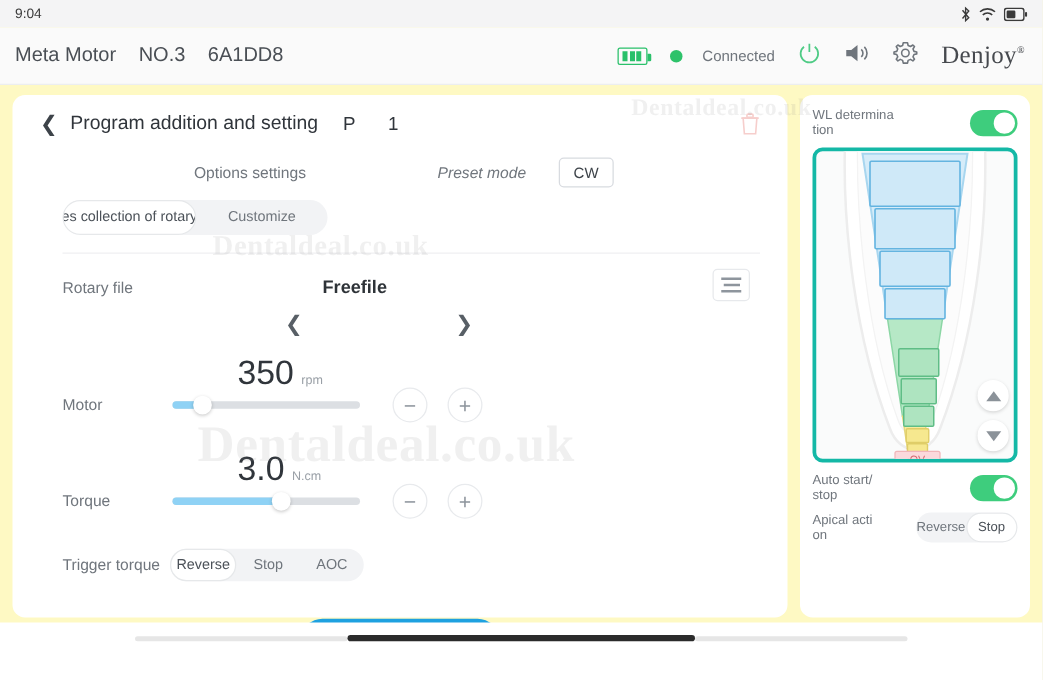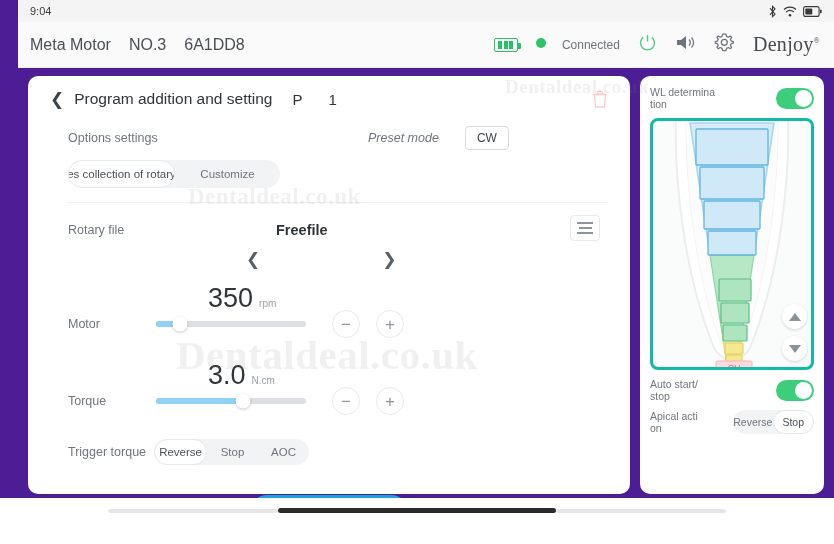--- a/index.html
+++ b/index.html
@@ -5,22 +5,21 @@
   * { box-sizing: border-box; margin: 0; padding: 0; }
   html, body {
     width: 834px; height: 544px;
     font-family: "Liberation Sans", sans-serif;
     background: #f0f0f0;
     overflow: hidden;
   }
   .screen {
     position: relative;
     width: 834px; height: 544px;
-    background: #4c1d95;
-    padding-left: 18px;
+    background: #fef9c3;
   }
 
   
   .statusbar {
     height: 22px;
     display: flex; align-items: center; justify-content: space-between;
     padding: 0 12px;
     background: #f4f4f5;
     font-size: 11px;
     color: #3a3a3a;
@@ -44,21 +43,21 @@
     width: 24px; height: 14px;
     border: 1.5px solid #29c06a; border-radius: 2px;
     display: flex; align-items: center; justify-content: center; gap: 1.5px;
     position: relative;
   }
   .battery-ico::after {
     content: ""; position: absolute; right: -4px; top: 4px;
     width: 2.5px; height: 6px; background: #29c06a; border-radius: 0 1px 1px 0;
   }
   .battery-ico i { width: 4px; height: 8px; background: #29c06a; display: block; }
-  .conn { display: flex; gap: 16px; font-size: 12px; color: #6f757c; }
+  .conn { display: flex; align-items: center; gap: 16px; font-size: 12px; color: #6f757c; }
   .conn-dot { width: 10px; height: 10px; border-radius: 50%; background: #2ec26a; }
   .brand {
     font-family: Liberation Serif, serif;
     font-size: 20px; color: #46494e; letter-spacing: .3px;
     position: relative;
   }
   .brand sup { font-size: 8px; vertical-align: super; }
 
   
   .body-wrap {
@@ -87,21 +86,21 @@
   .prog-p { font-size: 15px; color: #30353b; margin-left: 12px; }
   .prog-n { font-size: 15px; color: #30353b; margin-left: 18px; }
   .trash-btn {
     position: absolute; right: 22px; top: 14px;
     opacity: .28;
   }
 
   .row { display: flex; align-items: center; }
   .opt-row { padding-left: 18px; margin-bottom: 10px; }
   .lbl { font-size: 12.5px; color: #70767d; }
-  .opt-label { width: 300px; }
+  .opt-label { width: 300px; text-align: center; }
   .preset-label { font-size: 12.5px; color: #70767d; margin-right: 26px; font-style: italic; }
   .cw-box {
     width: 44px; height: 24px;
     border: 1px solid #d8dbe0; border-radius: 4px;
     background: #fff;
     display: flex; align-items: center; justify-content: center;
     font-size: 12px; color: #3d4349;
   }
 
   

